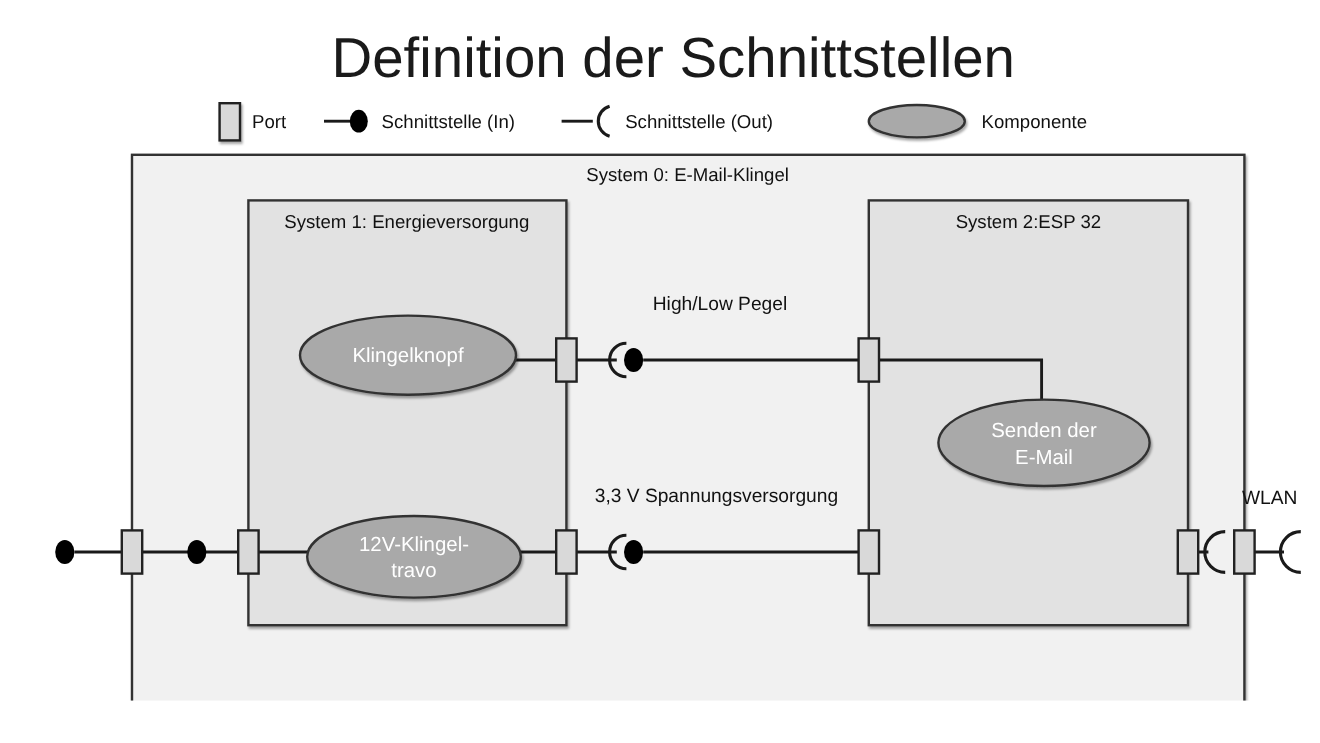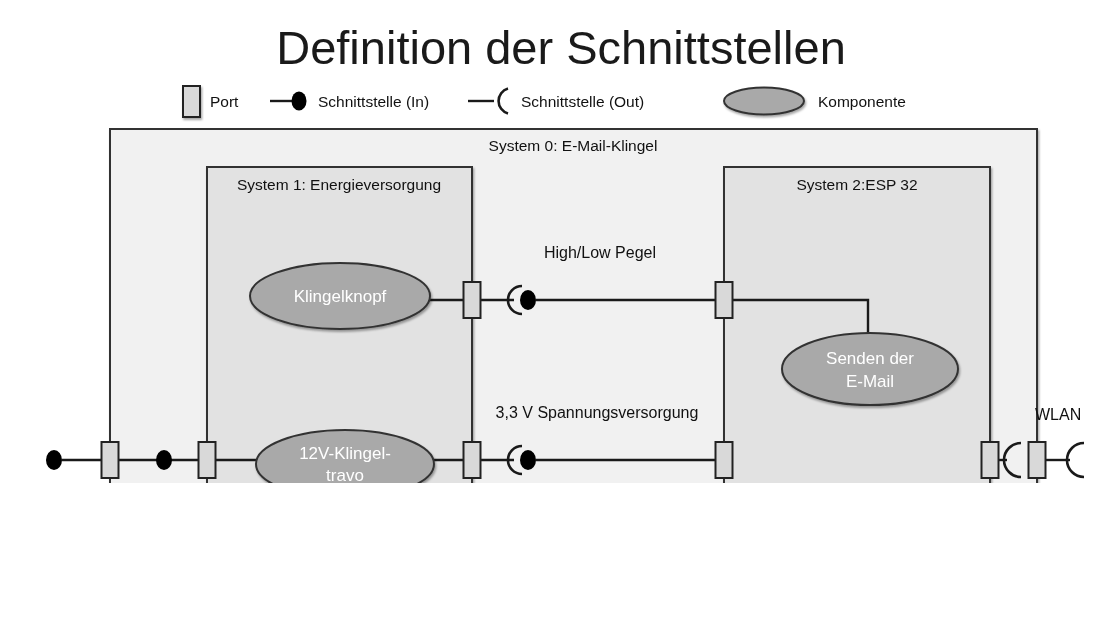--- a/index.html
+++ b/index.html
@@ -1,16 +1,16 @@
 <!DOCTYPE html>
 <html><head>
 <meta charset="utf-8">
 <style>
   html,body{margin:0;padding:0;background:#ffffff;}
-  .canvas{position:relative;width:1100px;height:483px;background:#ffffff;overflow:hidden;
+  .canvas{position:relative;width:1100px;height:584px;background:#ffffff;overflow:hidden;
           font-family:"Liberation Sans", sans-serif;}
   svg{display:block;}
   .title-text{font-size:47px;fill:#1a1a1a;letter-spacing:0px;}
   .legend-text{font-size:15.5px;fill:#111;}
   .box-label{font-size:15.5px;fill:#111;}
   .conn-label{font-size:16px;fill:#111;}
   .ellipse-text{font-size:17px;fill:#ffffff;}
   .outer-box{fill:#f1f1f1;stroke:#333333;stroke-width:2;}
   .inner-box{fill:#e2e2e2;stroke:#333333;stroke-width:2;}
   .component{fill:#a9a9a9;stroke:#333333;stroke-width:2;}

